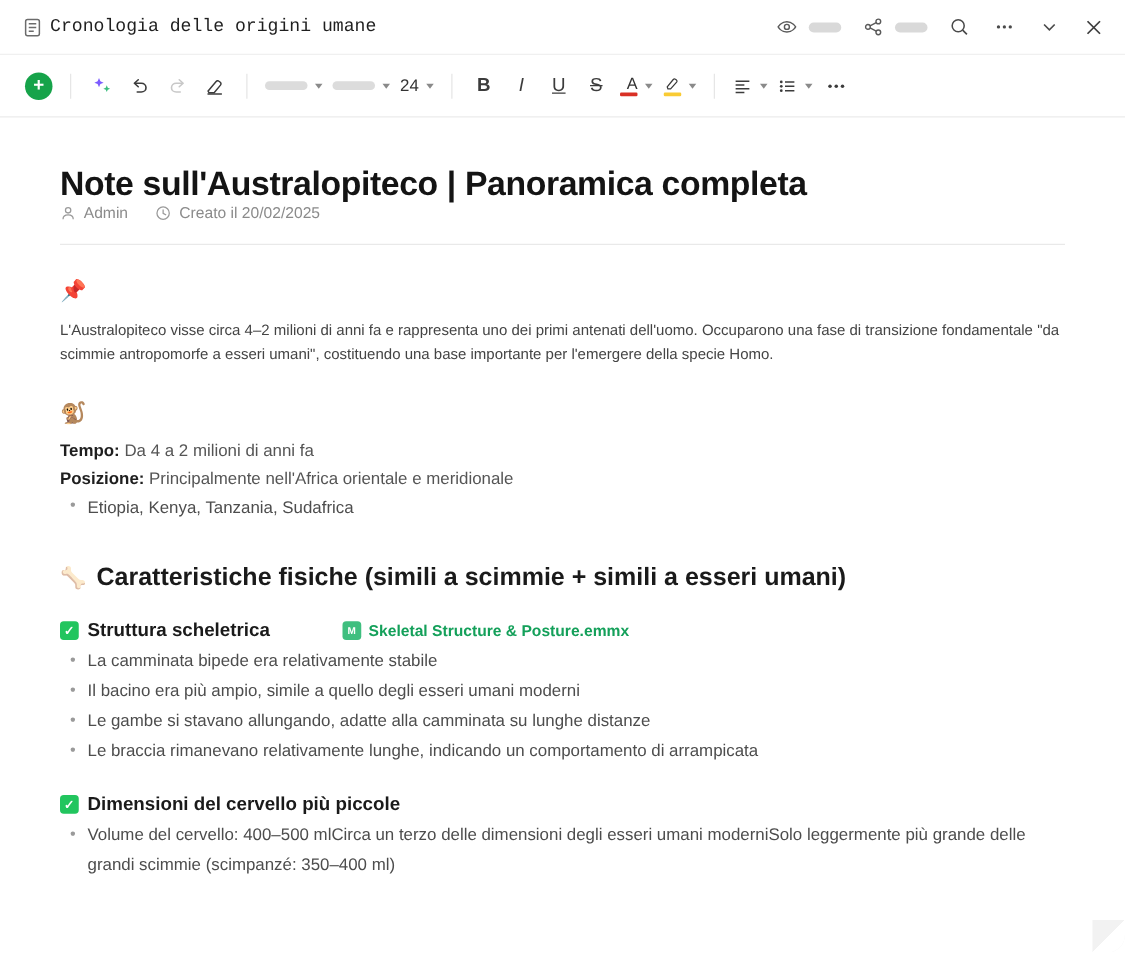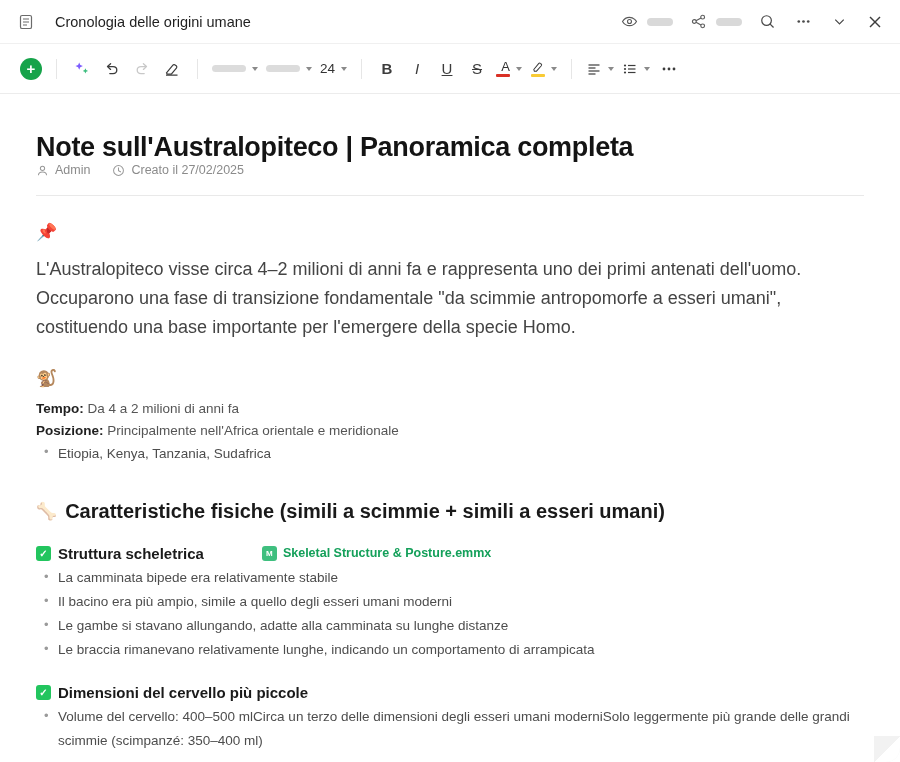--- a/index.html
+++ b/index.html
@@ -20,21 +20,21 @@
 
   
   .titlebar {
     height: 44px;
     display: flex;
     align-items: center;
     padding: 0 14px 0 18px;
     background: #ffffff;
     border-bottom: 1px solid #f0f0f0;
   }
-  .tb-left { display: flex; align-items: flex-start; gap: 21px; min-width: 0; }
+  .tb-left { display: flex; align-items: flex-start; gap: 6px; min-width: 0; font-family: Liberation Mono, monospace; }
   .doc-icon { width: 16px; height: 16px; flex: 0 0 auto; }
   .doc-title {
     font-size: 14.5px;
     color: #1f1f1f;
     white-space: nowrap;
     overflow: hidden;
     text-overflow: ellipsis;
   }
   .tb-right { margin-left: auto; display: flex; align-items: center; gap: 14px; }
   .tb-btn {
@@ -100,21 +100,21 @@
   .tool .und { text-decoration: underline; }
   .tool .strk { text-decoration: line-through; }
   .swatch-wrap { display: flex; align-items: flex-end; flex-direction: column; }
   .swatch { width: 14px; height: 3px; border-radius: 1px; margin-top: 1px; }
 
   
   .page {
     position: relative;
     height: 668px;
     overflow: hidden;
-    padding: 0 36px;
+    padding: 0 48px;
   }
   .doc-h1 {
     margin: 38px 0 0 0;
     font-size: 27px;
     font-weight: 700;
     color: #141414;
     letter-spacing: -0.3px;
   }
   .meta {
     display: flex; align-items: center; gap: 22px;
@@ -132,21 +132,21 @@
     display: flex; align-items: center; gap: 8px;
     margin: 28px 0 0 0;
     font-size: 18.5px;
     font-weight: 700;
     color: #1a1a1a;
   }
   .h2.big { font-size: 20px; margin-top: 34px; }
   .emoji { font-size: 17px; line-height: 1; }
   .para {
     margin: 14px 0 12px 0;
-    font-size: 18px;
+    font-size: 12px;
     line-height: 1.62;
     color: #444;
   }
   .kv {
     margin: 14px 0 0 0;
     font-size: 13.5px;
     color: #555;
   }
   .kv + .kv { margin-top: 7px; }
   .kv b { color: #1f1f1f; }
@@ -411,21 +411,21 @@
         </span>
         <span>Admin</span>
       </span>
       <span class="meta-item">
         <span>
           <svg width="13" height="13" viewBox="0 0 14 14">
             <circle cx="7" cy="7" r="5.3" fill="none" stroke="#9a9a9a" stroke-width="1.1"></circle>
             <polyline points="7,3.9 7,7.2 9.6,8.6" fill="none" stroke="#9a9a9a" stroke-width="1.1"></polyline>
           </svg>
         </span>
-        <span>Creato il 27/02/2025</span>
+        <span>Creato il 20/02/2025</span>
       </span>
     </div>
 
     <div class="rule"></div>
 
     <h2 class="h2">
       <span class="emoji">📌</span>
     </h2>
     <p class="para">L'Australopiteco visse circa 4–2 milioni di anni fa e rappresenta uno dei primi antenati dell'uomo. Occuparono una fase di transizione fondamentale "da scimmie antropomorfe a esseri umani", costituendo una base importante per l'emergere della specie Homo.</p>
 

